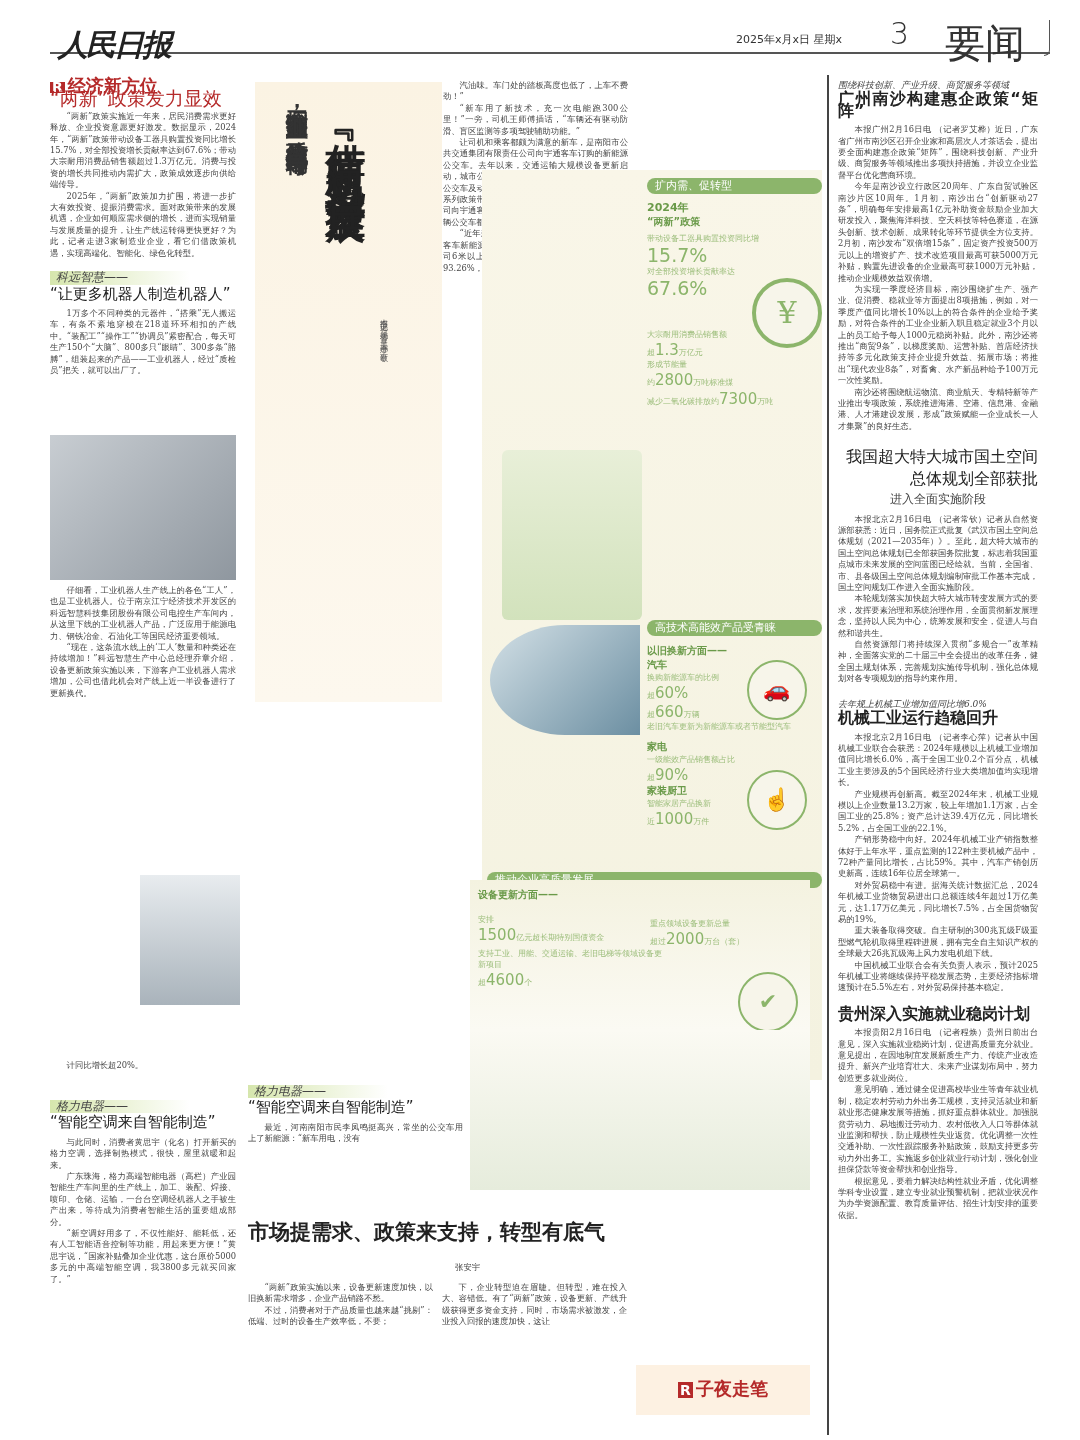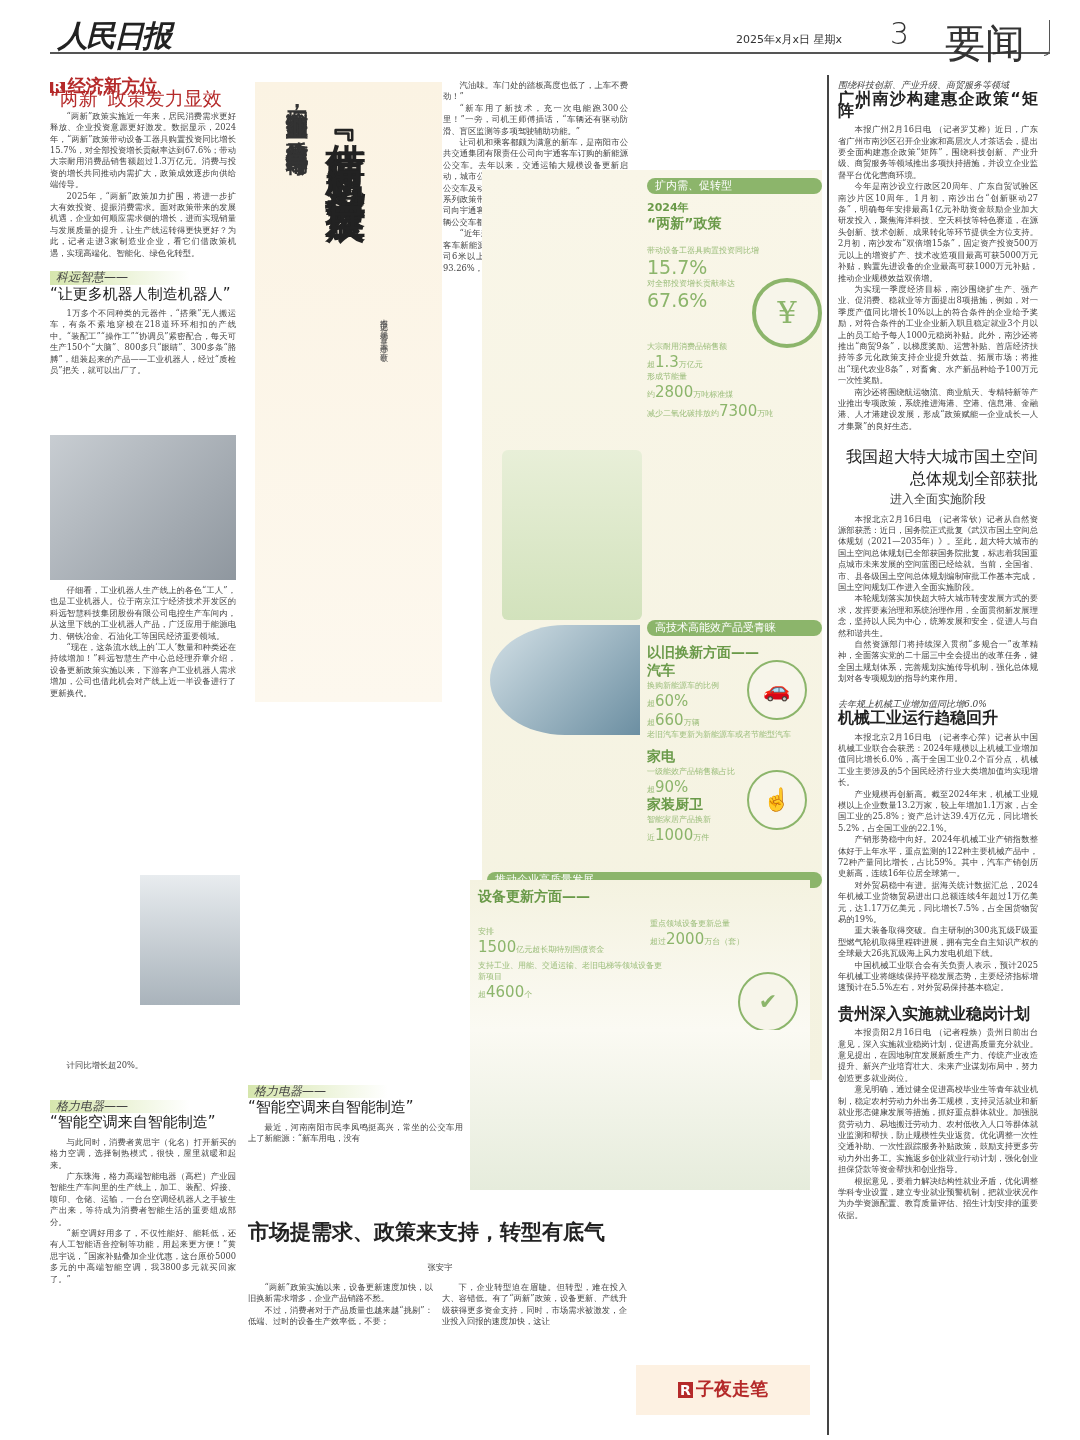--- a/index.html
+++ b/index.html
@@ -1,38 +1,38 @@
 <!DOCTYPE html>
 <html><head>
 <meta charset="utf-8">
 <style>
 *{box-sizing:border-box;margin:0;padding:0}
 body{width:1080px;height:1440px;background:#fff;font-family:"DejaVu Serif",serif;color:#333;position:relative;overflow:hidden}
 .mast{position:absolute;left:50px;top:14px;width:1000px;height:40px;border-bottom:2px solid #555}
-.logo{position:absolute;left:8px;top:2px;font-size:30px;font-style:italic;font-weight:bold;letter-spacing:-2px;color:#222;font-family:"DejaVu Serif",serif}
+.logo{position:absolute;left:8px;top:11px;font-size:30px;font-style:italic;font-weight:bold;letter-spacing:-2px;color:#222;font-family:"DejaVu Serif",serif}
 .date{position:absolute;left:686px;top:18px;font-size:11px;font-family:"DejaVu Sans",sans-serif}
 .pnum{position:absolute;left:840px;top:2px;font-size:30px;font-family:"DejaVu Sans",sans-serif;font-weight:300}
 .sect{position:absolute;left:895px;top:2px;font-size:40px;font-family:"DejaVu Sans",sans-serif}
 .mast .bracket{position:absolute;right:0;top:6px;width:6px;height:36px;border-right:1px solid #555;border-bottom:1px solid #555;border-bottom-right-radius:6px}
 .col{position:absolute;font-size:8.3px;line-height:11.4px;color:#444;text-align:justify}
 .col p{text-indent:2em}
 .kicker{display:inline-block;background:linear-gradient(90deg,#d6e6ad,#fff);padding:1px 6px;font-size:12px;color:#444;font-style:italic;width:140px}
 .sub{font-size:15px;font-family:"DejaVu Sans",sans-serif;color:#222;margin:4px 0 8px}
 .redtag{display:inline-block;background:#b52a2a;color:#fff;font-weight:bold;font-size:14px;padding:0 2px;margin-right:3px;font-family:"DejaVu Sans",sans-serif}
 .hl-red{font-size:18px;font-weight:bold;color:#b52a2a;font-family:"DejaVu Sans",sans-serif}
 .hl-main{font-size:19px;color:#b52a2a;font-family:"DejaVu Sans",sans-serif;margin-bottom:6px}
 .titlebox{position:absolute;left:255px;top:82px;width:187px;height:620px;background:linear-gradient(180deg,#fbf3e3,#fdf8ee);}
 .vt1{position:absolute;left:28px;top:10px;writing-mode:vertical-rl;font-size:22px;font-weight:bold;color:#333;letter-spacing:1px}
 .vt2{position:absolute;left:66px;top:30px;writing-mode:vertical-rl;font-size:40px;font-weight:bold;color:#222;font-family:"DejaVu Sans",sans-serif;letter-spacing:4px;line-height:50px}
 .vt3{position:absolute;left:122px;top:230px;writing-mode:vertical-rl;font-size:8px;color:#555;letter-spacing:2px}
 .info{position:absolute;left:482px;top:170px;width:340px;height:910px;background:linear-gradient(180deg,#f9f6e8,#f4f2e0);}
 .bar{height:16px;border-radius:8px;background:#8cb56b;color:#fff;font-size:11px;padding:0 8px;font-family:"DejaVu Sans",sans-serif;line-height:16px}
 .gsm{font-size:8px;color:#9bbd7a;font-family:"DejaVu Sans",sans-serif}
 .gbig{font-size:19px;color:#8cb56b;font-family:"DejaVu Sans",sans-serif}
-.gb{font-size:14px;color:#6a9a49;font-weight:bold;font-family:"DejaVu Sans",sans-serif}
+.gb{font-size:10px;color:#6a9a49;font-weight:bold;font-family:"DejaVu Sans",sans-serif}
 .circ{position:absolute;border:4px solid #8cb56b;border-radius:50%;background:#f7f5ea}
 .rhead1{font-size:9px;color:#444;margin-bottom:2px;font-style:italic}
 .rhead2{font-size:16px;font-weight:bold;font-family:"DejaVu Sans",sans-serif;color:#222;margin-bottom:8px}
 .rbig{font-size:16px;font-family:"DejaVu Sans",sans-serif;color:#222;line-height:22px;text-align:right}
 .vline{position:absolute;left:827px;top:75px;width:2px;height:1360px;background:#444}
 .photo{position:absolute;background:linear-gradient(135deg,#c8cdd2,#8f979f);}
 .bhead{position:absolute;left:248px;top:1218px;font-size:21px;font-weight:bold;color:#222}
 .ziye{position:absolute;left:636px;top:1365px;width:174px;height:50px;background:#fdf1e2;text-align:center;font-size:18px;font-weight:bold;color:#b52a2a;font-family:"DejaVu Sans",sans-serif;padding-top:12px}
 </style>
 </head>
@@ -94,21 +94,21 @@
   <div class="kicker">格力电器——</div>
   <div class="sub">“智能空调来自智能制造”</div>
   <p>最近，河南南阳市民李凤鸣挺高兴，常坐的公交车用上了新能源：“新车用电，没有</p>
 </div>
 
 <div class="info">
   <div style="position:absolute;left:165px;top:8px;width:175px">
     <div class="bar">扩内需、促转型</div>
     <div class="gb" style="font-size:11px;margin-top:6px">2024年</div>
     <div class="gb">“两新”政策</div>
-    <div class="gsm" style="margin-top:12px">带动设备工器具购置投资同比增</div>
+    <div class="gsm" style="margin-top:4px">带动设备工器具购置投资同比增</div>
     <div class="gbig">15.7%</div>
     <div class="gsm">对全部投资增长贡献率达</div>
     <div class="gbig">67.6%</div>
     <div class="gsm" style="margin-top:30px">大宗耐用消费品销售额</div>
     <div><span class="gsm">超</span><span class="gbig" style="font-size:15px">1.3</span><span class="gsm">万亿元</span></div>
     <div class="gsm">形成节能量</div>
     <div><span class="gsm">约</span><span class="gbig" style="font-size:15px">2800</span><span class="gsm">万吨标准煤</span></div>
     <div><span class="gsm">减少二氧化碳排放约</span><span class="gbig" style="font-size:15px">7300</span><span class="gsm">万吨</span></div>
     <div class="circ" style="left:105px;top:100px;width:70px;height:70px;text-align:center;line-height:62px;font-size:30px;color:#8cb56b">¥</div>
   </div>
@@ -136,36 +136,36 @@
   <div class="photo" style="left:8px;top:455px;width:150px;height:110px;border-radius:50% 0 0 50%;background:linear-gradient(135deg,#d3e0e6,#6c8fa2)"></div>
 
   <div style="position:absolute;left:5px;top:702px;width:335px">
     <div class="bar">推动企业高质量发展</div>
   </div>
 </div>
 
 <div style="position:absolute;left:470px;top:880px;width:340px;height:150px;background:linear-gradient(180deg,#f4f2e0,#fbfaf3)">
   <div style="position:absolute;left:8px;top:8px;width:190px">
     <div class="gb">设备更新方面——</div>
-    <div class="gsm" style="margin-top:20px">安排</div>
+    <div class="gsm" style="margin-top:12px">安排</div>
     <div><span class="gbig" style="font-size:15px">1500</span><span class="gsm">亿元超长期特别国债资金</span></div>
     <div class="gsm" style="margin-top:4px">支持工业、用能、交通运输、老旧电梯等领域设备更新项目</div>
     <div><span class="gsm">超</span><span class="gbig" style="font-size:15px">4600</span><span class="gsm">个</span></div>
   </div>
   <div style="position:absolute;left:180px;top:38px;width:150px">
     <div class="gsm">重点领域设备更新总量</div>
     <div><span class="gsm">超过</span><span class="gbig" style="font-size:15px">2000</span><span class="gsm">万台（套）</span></div>
   </div>
   <div class="circ" style="left:268px;top:92px;width:60px;height:60px;border-width:2px;text-align:center;line-height:56px;color:#8cb56b;font-size:22px">✔</div>
 </div>
 
 <div class="photo" style="left:470px;top:1030px;width:340px;height:160px;background:linear-gradient(180deg,#fbfaf3,#e6ecdc)"></div>
 
 <div class="bhead">市场提需求、政策来支持，转型有底气</div>
-<div class="col" style="left:400px;top:1262px;width:80px;text-align:center">张安宇</div>
+<div class="col" style="left:400px;top:1262px;width:80px;text-align:right">张安宇</div>
 <div class="col" style="left:248px;top:1282px;width:185px">
   <p>“两新”政策实施以来，设备更新速度加快，以旧换新需求增多，企业产品销路不愁。</p>
   <p>不过，消费者对于产品质量也越来越“挑剔”：低端、过时的设备生产效率低，不要；</p>
 </div>
 <div class="col" style="left:442px;top:1282px;width:185px">
   <p>下，企业转型迫在眉睫。但转型，难在投入大、容错低。有了“两新”政策，设备更新、产线升级获得更多资金支持，同时，市场需求被激发，企业投入回报的速度加快，这让</p>
 </div>
 <div class="ziye"><span class="redtag">R</span><span>子夜走笔</span></div>
 
 <div class="vline"></div>

